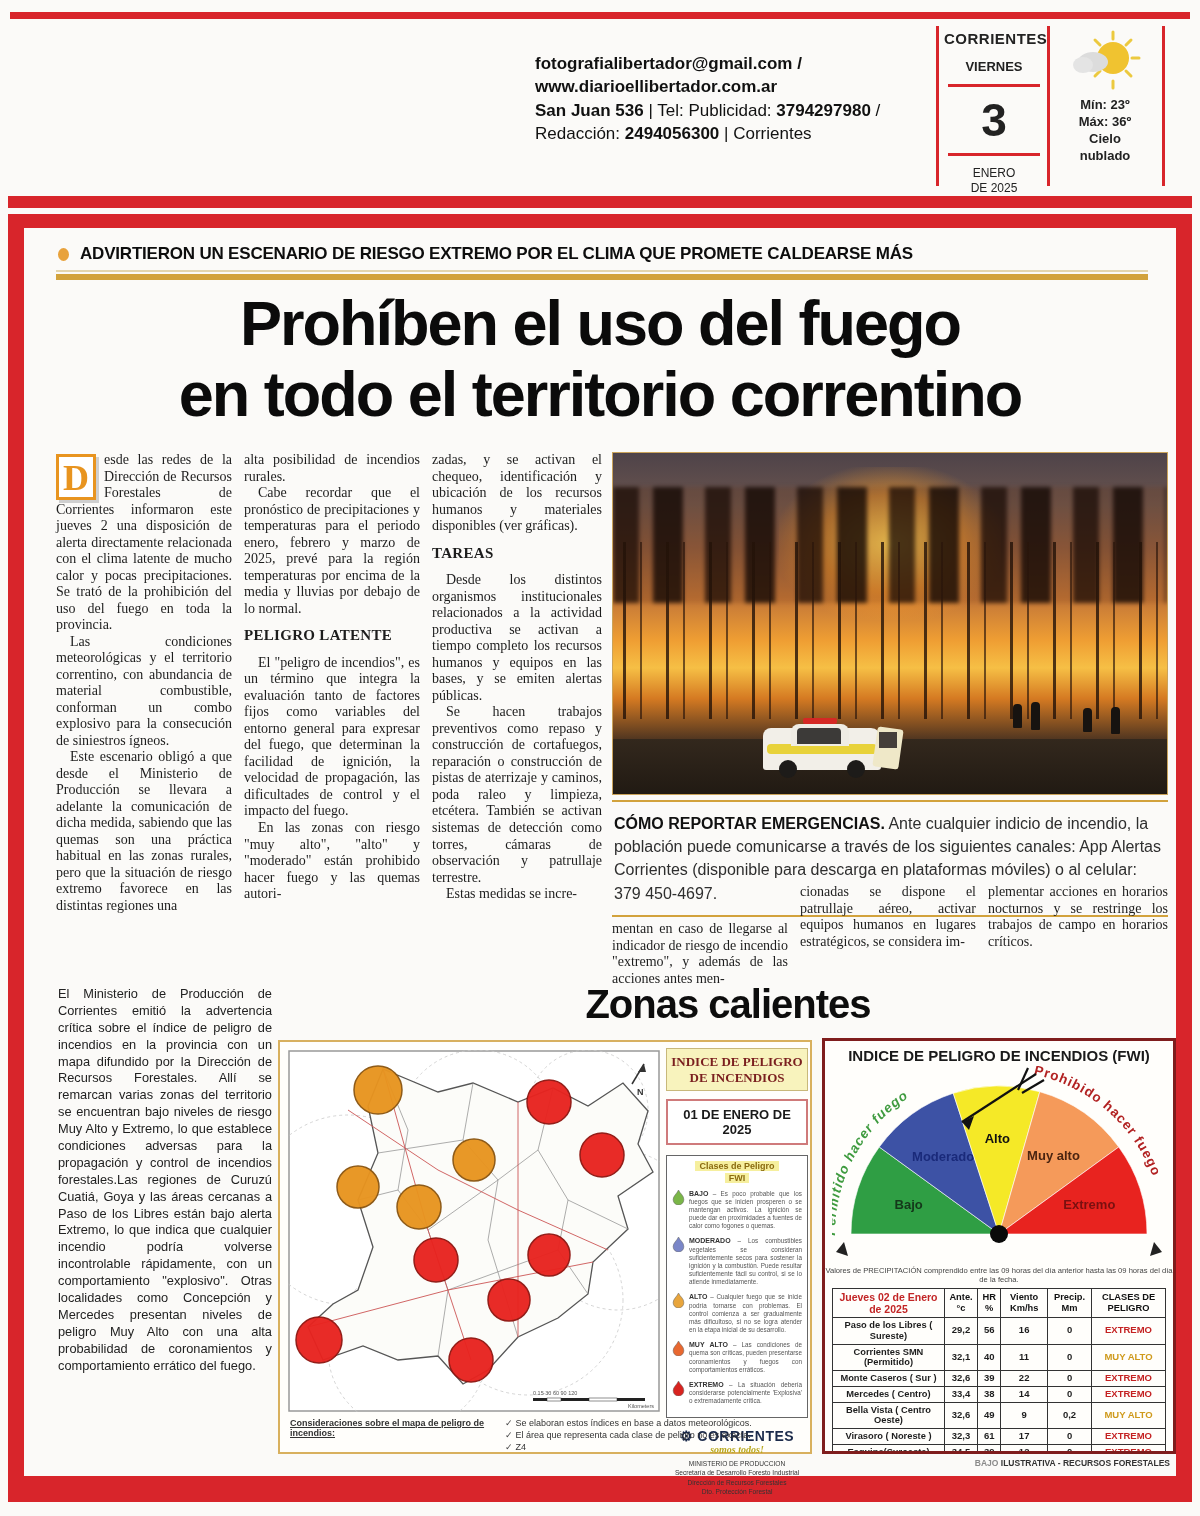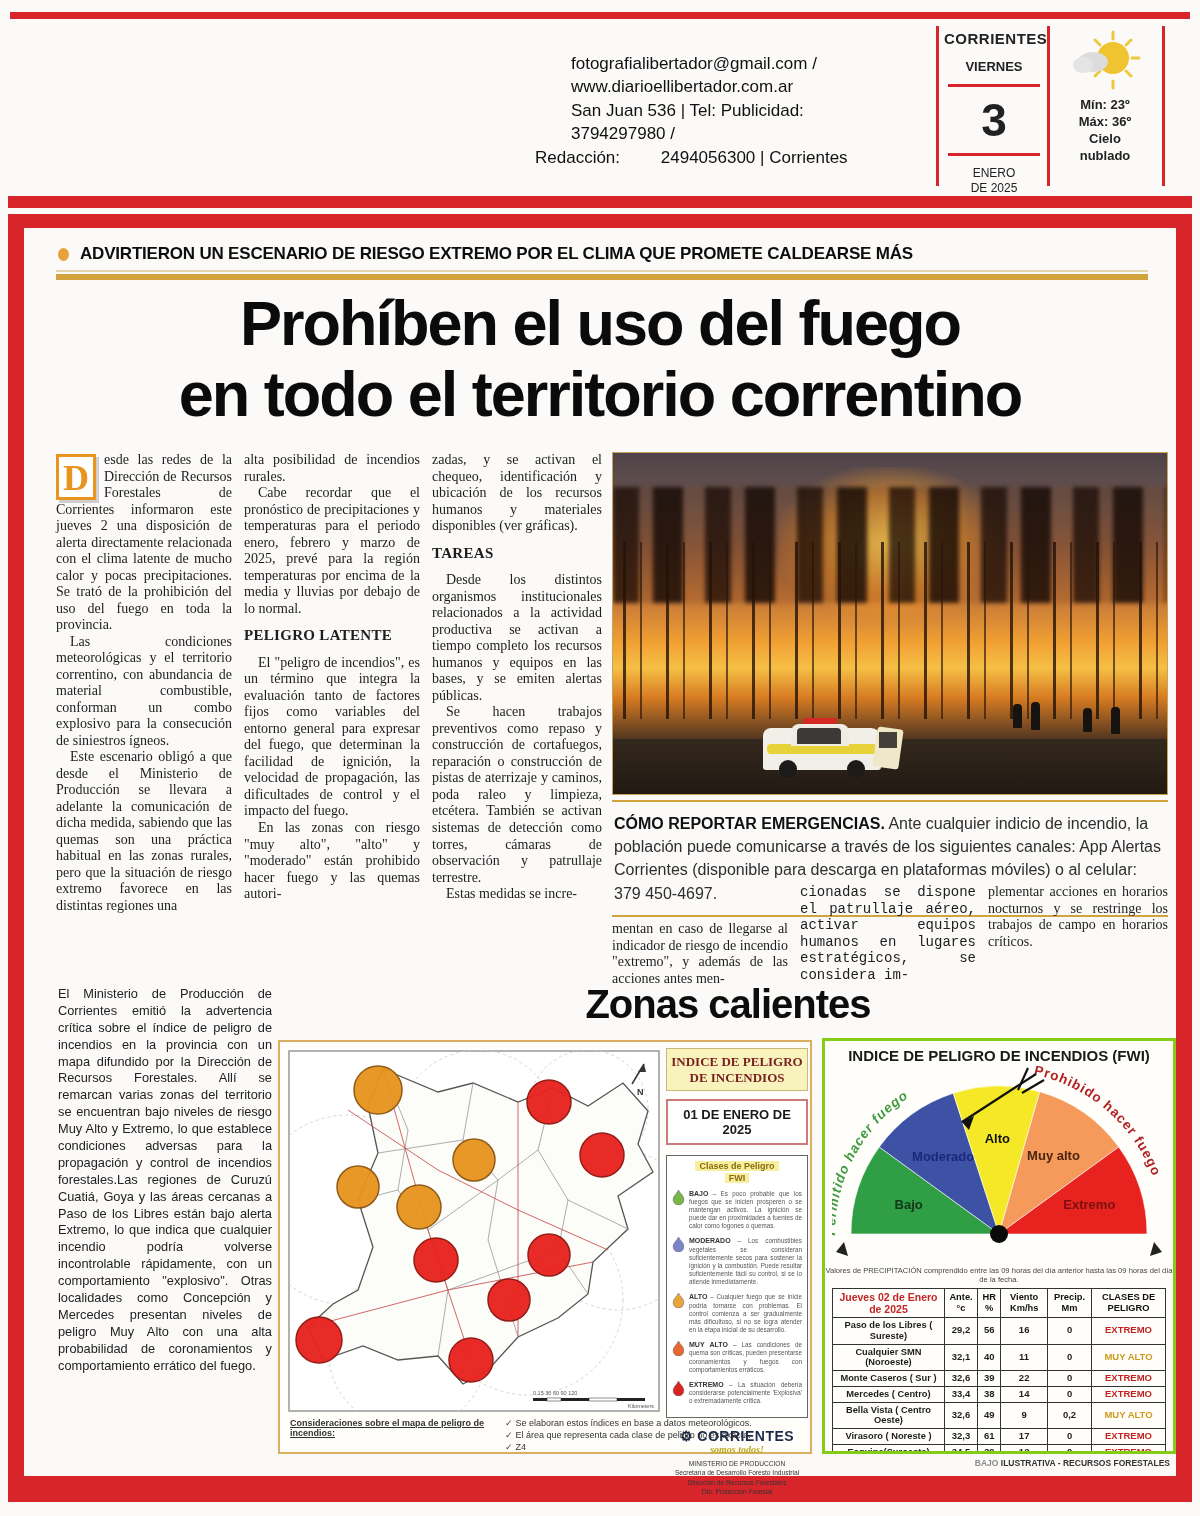--- a/index.html
+++ b/index.html
@@ -8,21 +8,21 @@
         font-family:"Liberation Sans",sans-serif;color:#1d1d1d;}
   .abs{position:absolute;}
 
   
   .red-rule{background:#d8252b;}
   .masthead-title{font-family:"Liberation Serif",serif;font-weight:700;font-size:60px;letter-spacing:-2px;
       color:#e4232b;text-shadow:-1px -1px 0 #27306e,1px -1px 0 #27306e,-1px 1px 0 #27306e,2px 2px 0 #27306e;}
   .masthead-bar{background:#d8252b;height:8px;}
   .masthead-tagline{font-family:"Liberation Serif",serif;color:#27306e;font-size:24px;}
   .contact{font-size:17px;line-height:1.38;color:#111;}
-  .contact b{font-weight:400;margin-left:36px;}
+  .contact b{font-weight:700;}
   .vline{width:3px;background:#d8252b;}
   .datebox{text-align:center;color:#222;}
   .datebox .region{font-weight:700;font-size:15px;letter-spacing:.5px;}
   .datebox .dayname{font-weight:700;font-size:13px;margin-top:12px;}
   .datebox hr{border:none;border-top:3px solid #d8252b;margin:10px 4px;}
   .datebox .daynum{font-weight:700;font-size:46px;line-height:1;}
   .datebox .month{font-size:12px;line-height:1.25;margin-top:8px;}
   .weather{text-align:center;font-weight:700;font-size:13px;line-height:1.3;color:#222;}
 
   
@@ -65,21 +65,21 @@
 
   .caption{border-top:2px solid #d2a23c;border-bottom:2px solid #d2a23c;padding:10px 4px 10px 2px;
       font-size:16px;line-height:1.45;color:#2e2e2e;}
   .caption b{color:#111;}
 
   
   .sidebar-note{font-size:12.8px;line-height:1.32;text-align:justify;color:#222;}
   .section-title{font-weight:700;font-size:40px;letter-spacing:-1px;color:#0d0d0d;text-align:center;}
   .panel{background:#fffefb;}
   #map-panel{border:2px solid #d8b05e;}
-  #fwi-panel{border:3px solid #84cc16;}
+  #fwi-panel{border:3px solid #7f1d1d;}
 
   .legend-head{background:#f8f3bd;border:1px solid #c8b87a;padding:5px 3px;text-align:center;
       font-family:"Liberation Serif",serif;font-weight:700;font-size:13px;color:#7a1f1f;line-height:1.2;}
   .legend-date{border:2px solid #cf7a7a;background:#fff;padding:6px 2px;text-align:center;font-weight:700;font-size:13px;color:#1a1a1a;}
   .classes-box{border:1px solid #666;background:#fff;padding:5px;}
   .classes-title{text-align:center;font-size:9px;font-weight:700;color:#8a6a10;line-height:1.3;margin-bottom:4px;}
   .classes-title span{background:#f6ef9e;padding:0 4px;}
   .class-row{display:flex;gap:4px;margin-bottom:6px;}
   .flame{width:13px;height:15px;flex:0 0 13px;margin-top:1px;}
   .class-txt{font-size:6.3px;line-height:1.3;color:#555;text-align:justify;}
@@ -219,21 +219,21 @@
     </div>
   </div>
 
   <div class="abs caption" style="left:612px;top:800px;width:556px;">
     <b>CÓMO REPORTAR EMERGENCIAS.</b><span> Ante cualquier indicio de incendio, la población puede comunicarse a través de los siguientes canales: App Alertas Corrientes (disponible para descarga en plataformas móviles) o al celular: 379 450-4697.</span>
   </div>
 
   <div class="abs bodycol" style="left:612px;top:884px;width:176px;margin-top:37px;">
       <p class="first">mentan en caso de llegarse al indicador de riesgo de incendio "extremo", y además de las acciones antes men-</p>
     </div>
-  <div class="abs bodycol" style="left:800px;top:884px;width:176px;font-family:Liberation Mono, monospace;">
+  <div class="abs bodycol" style="left:800px;top:884px;width:176px;">
       <p class="first">cionadas se dispone el patrullaje aéreo, activar equipos humanos en lugares estratégicos, se considera im-</p>
     </div>
   <div class="abs bodycol" style="left:988px;top:884px;width:180px;">
       <p class="first">plementar acciones en horarios nocturnos y se restringe los trabajos de campo en horarios críticos.</p>
     </div>
 
   <div class="abs sidebar-note" style="left:58px;top:986px;width:214px;">El Ministerio de Producción de Corrientes emitió la advertencia crítica sobre el índice de peligro de incendios en la provincia con un mapa difundido por la Dirección de Recursos Forestales. Allí se remarcan varias zonas del territorio se encuentran bajo niveles de riesgo Muy Alto y Extremo, lo que establece condiciones adversas para la propagación y control de incendios forestales.Las regiones de Curuzú Cuatiá, Goya y las áreas cercanas a Paso de los Libres están bajo alerta Extremo, lo que indica que cualquier incendio podría volverse incontrolable rápidamente, con un comportamiento "explosivo". Otras localidades como Concepción y Mercedes presentan niveles de peligro Muy Alto con una alta probabilidad de coronamientos y comportamiento errático del fuego.</div>
 
   <div class="abs section-title" style="left:280px;top:982px;width:896px;">Zonas calientes</div>
 
@@ -404,21 +404,21 @@
       <tbody>
           <tr>
             <td class="loc">Paso de los Libres ( Sureste)</td>
             <td>29,2</td>
             <td>56</td>
             <td>16</td>
             <td>0</td>
             <td class="cls-ext">EXTREMO</td>
           </tr>
           <tr>
-            <td class="loc">Cualquier SMN (Noroeste)</td>
+            <td class="loc">Corrientes SMN (Permitido)</td>
             <td>32,1</td>
             <td>40</td>
             <td>11</td>
             <td>0</td>
             <td class="cls-ma">MUY ALTO</td>
           </tr>
           <tr>
             <td class="loc">Monte Caseros ( Sur )</td>
             <td>32,6</td>
             <td>39</td>

